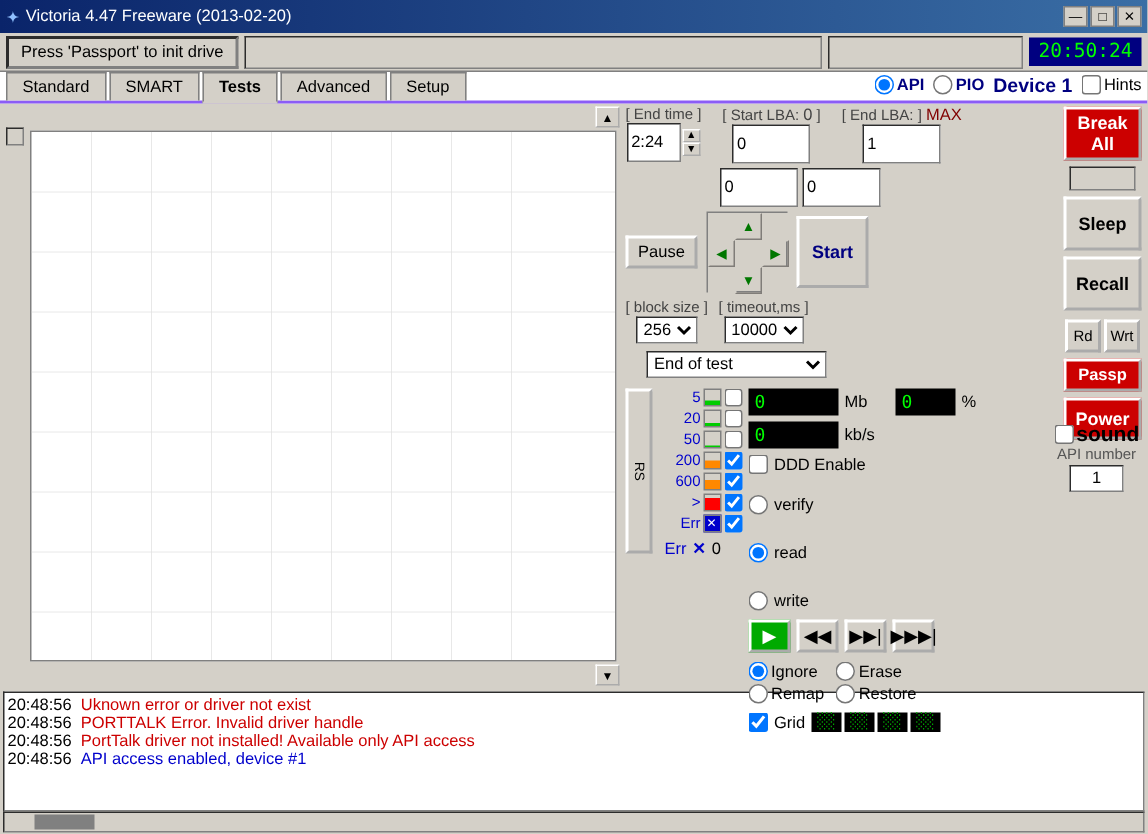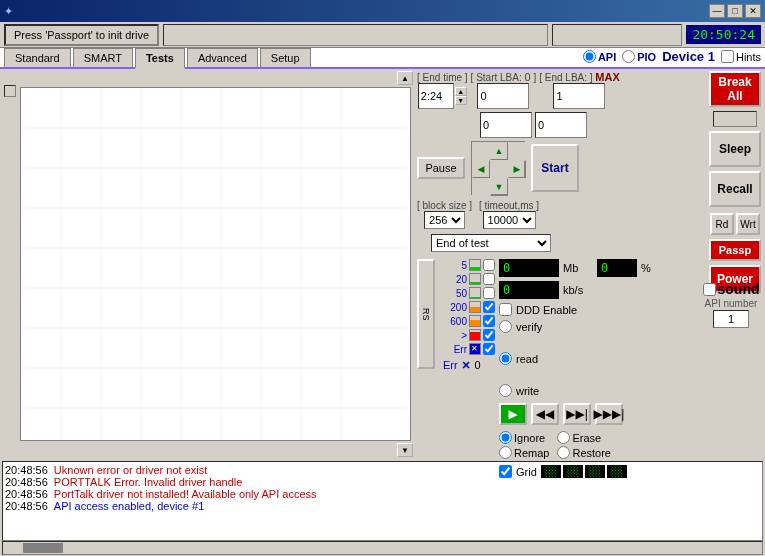--- a/index.html
+++ b/index.html
@@ -329,22 +329,22 @@
 
     #mid-controls {
       display: flex;
       flex-direction: column;
       gap: 3px;
       padding: 2px;
     }
 
     #top-fields-row {
       display: flex;
-      gap: 3px;
-      align-items: center;
+      gap: 14px;
+      align-items: flex-start;
     }
 
     #second-row {
       display: flex;
       gap: 3px;
       align-items: center;
     }
 
     #third-row {
       display: flex;
@@ -405,20 +405,21 @@
       align-items: center;
       gap: 4px;
     }
   </style>
 </head>
 <body>
 
 <div id="title-bar">
   <div class="title-text">
     <span style="color:#90c0ff;">✦</span>
+    <span>Victoria 4.47  Freeware (2013-02-20)</span>
   </div>
   <div class="win-controls">
     <div class="win-btn">—</div>
     <div class="win-btn">□</div>
     <div class="win-btn">✕</div>
   </div>
 </div>
 
 <div id="status-row">
   <button id="passport-btn">Press 'Passport' to init drive</button>
@@ -504,21 +505,21 @@
             </div>
           </div>
         </div>
 
         <div class="field-group">
           <span class="lbl">[ Start LBA: <span>0</span> ]</span>
           <input type="text" class="field-input" value="0" style="">
         </div>
 
         <div class="field-group">
-          <span class="lbl">[ End LBA: ] <span style="color:#800000;font-weight:bold;">MAX</span></span>
+          <span class="lbl">[ End LBA: ] <span style="color:#800000;font-weight:normal;">MAX</span></span>
           <input type="text" class="field-input" value="1" style="">
         </div>
       </div>
 
       <div id="second-row">
         <div style="width:60px;"></div>
         <input type="text" class="field-input" value="0" style="">
         <input type="text" class="field-input" value="0" style="">
       </div>
 
@@ -639,21 +640,21 @@
           <div class="full-row" style="margin-top:2px;">
             <div class="stat-val">0</div>
             <span class="stat-unit">kb/s</span>
           </div>
 
           <div class="ddd-row" style="margin-top:2px;">
             <input type="checkbox" style="">
             <span>DDD Enable</span>
           </div>
 
-          <div id="verify-read-write" style="margin-top:2px;gap:19px;">
+          <div id="verify-read-write" style="margin-top:12px;gap:19px;">
             <label class="radio-row">
               <input type="radio" name="rwmode" style="">
               <span>verify</span>
             </label>
             <label class="radio-row">
               <input type="radio" name="rwmode" checked="" style="">
               <span>read</span>
             </label>
             <label class="radio-row">
               <input type="radio" name="rwmode" style="">

